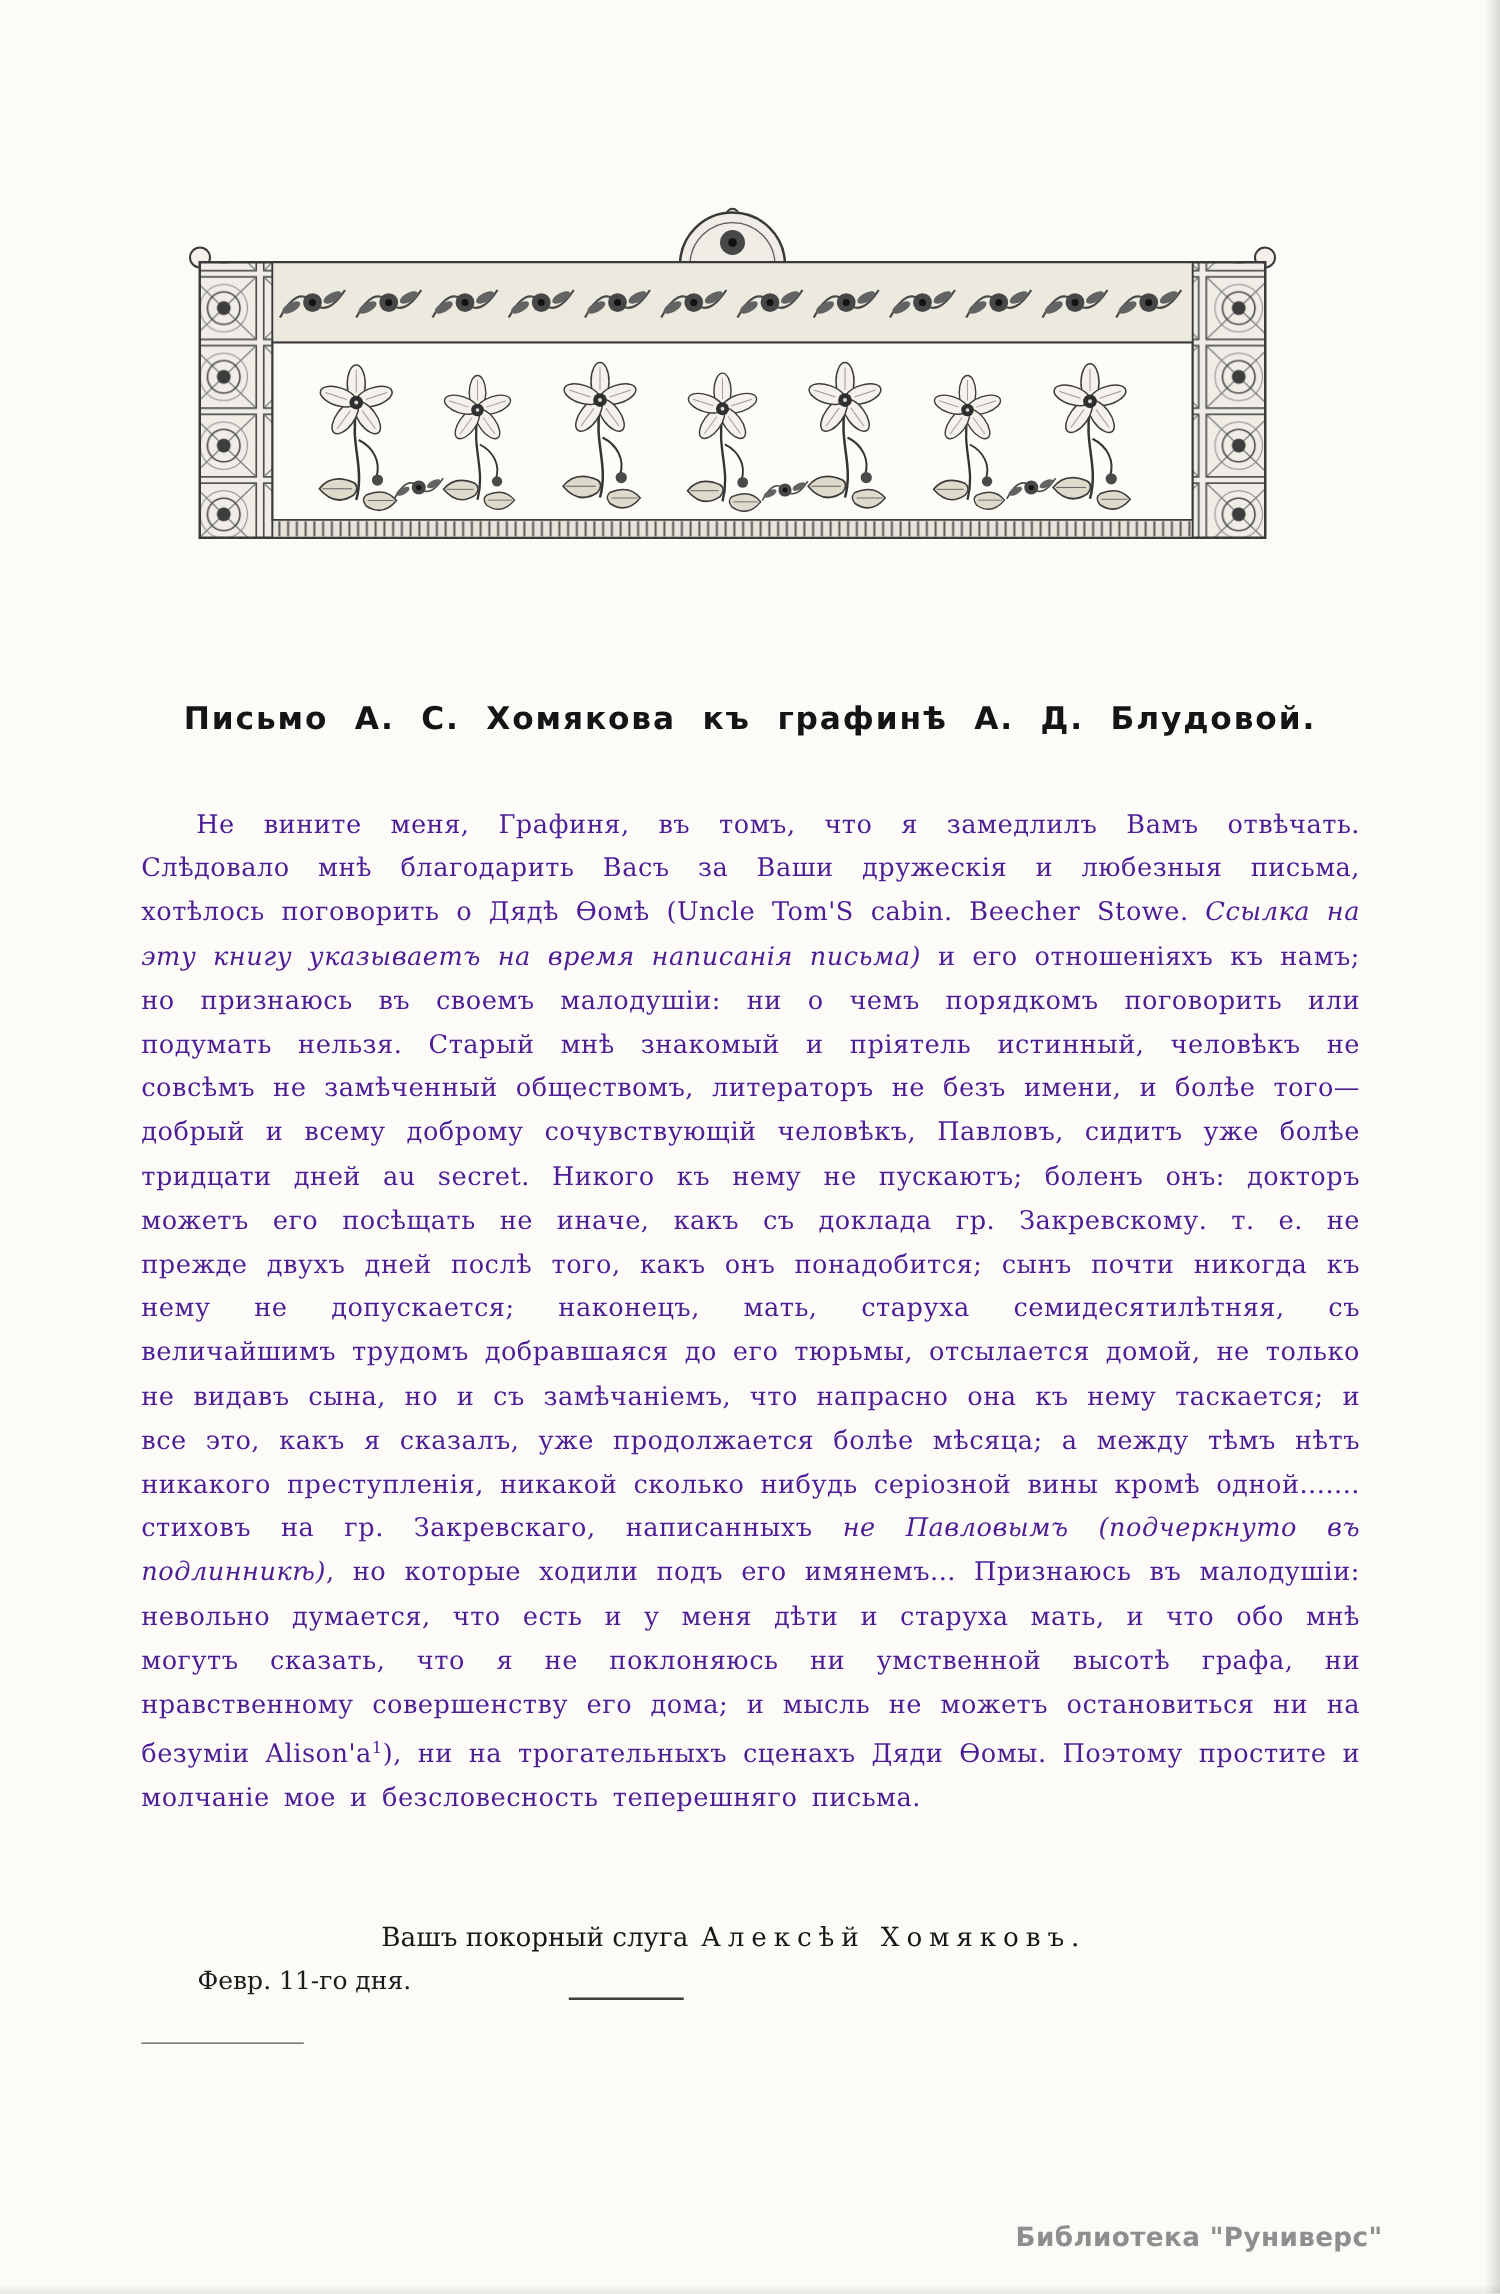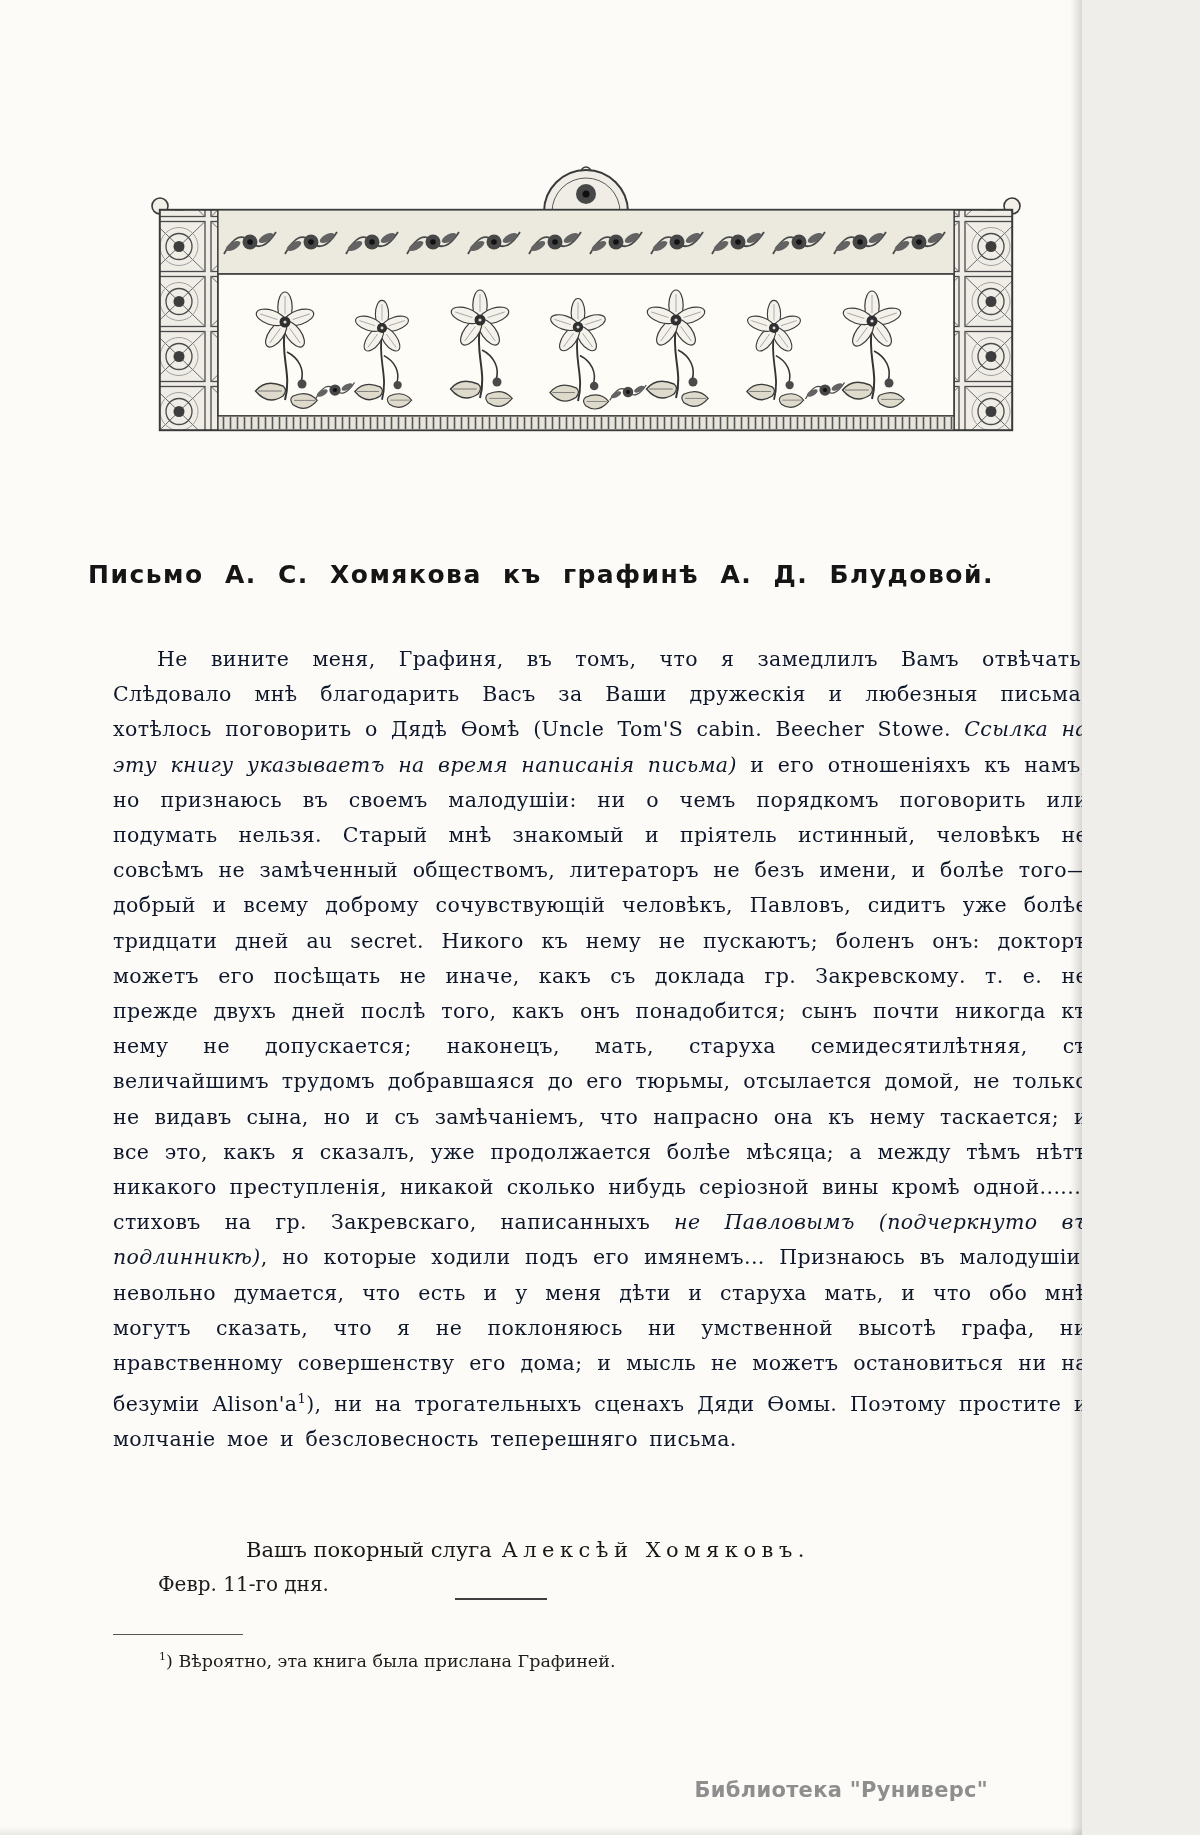--- a/index.html
+++ b/index.html
@@ -4,21 +4,21 @@
 <style>
   * { box-sizing: border-box; }
   html, body { margin: 0; padding: 0; }
   body {
     width: 1200px; height: 1835px;
     background: #efeeea;
     font-family: "DejaVu Serif", serif;
   }
   .page {
     position: relative;
-    width: 1082px; height: 1835px;
+    width: 1200px; height: 1835px;
     background: #fcfbf7;
     color: #1c1c1c;
     overflow: hidden;
   }
   .scan-edge {
     position: absolute; right: 0; top: 0;
     width: 12px; height: 100%;
     background: linear-gradient(to right, rgba(0,0,0,0), rgba(0,0,0,0.14));
   }
   .scan-edge-bottom {
@@ -44,21 +44,21 @@
   .letter {
     position: absolute; left: 113px; top: 642px;
     width: 975px;
     margin: 0;
     font-size: 20.5px;
     line-height: 35.2px;
     text-align: justify;
     text-indent: 44px;
     letter-spacing: 0.4px;
     word-spacing: 4.5px;
-    color: #0f172a;
+    color: #4c1d95;
   }
   .it { font-style: italic; }
   .fn-ref { font-size: 13px; }
   .signature {
     position: absolute; left: 0; right: 0; top: 1538px;
     margin: 0;
     padding-right: 26px;
     text-align: center;
     font-size: 21px;
     color: #171717;
@@ -195,19 +195,18 @@
 
   <p class="letter"><span>Не вините меня, Графиня, въ томъ, что я замедлилъ Вамъ отвѣчать. Слѣдовало мнѣ благодарить Васъ за Ваши дружескія и любезныя письма, хотѣлось поговорить о Дядѣ Ѳомѣ (Uncle Tom'S cabin. Beecher Stowe. </span><span class="it">Ссылка на эту книгу указываетъ на время написанія письма)</span><span> и его отношеніяхъ къ намъ; но признаюсь въ своемъ малодушіи: ни о чемъ порядкомъ поговорить или подумать нельзя. Старый мнѣ знакомый и пріятель истинный, человѣкъ не совсѣмъ не замѣченный обществомъ, литераторъ не безъ имени, и болѣе того—добрый и всему доброму сочувствующій человѣкъ, Павловъ, сидитъ уже болѣе тридцати дней au secret. Никого къ нему не пускаютъ; боленъ онъ: докторъ можетъ его посѣщать не иначе, какъ съ доклада гр. Закревскому. т. е. не прежде двухъ дней послѣ того, какъ онъ понадобится; сынъ почти никогда къ нему не допускается; наконецъ, мать, старуха семидесятилѣтняя, съ величайшимъ трудомъ добравшаяся до его тюрьмы, отсылается домой, не только не видавъ сына, но и съ замѣчаніемъ, что напрасно она къ нему таскается; и все это, какъ я сказалъ, уже продолжается болѣе мѣсяца; а между тѣмъ нѣтъ никакого преступленія, никакой сколько нибудь серіозной вины кромѣ одной....... стиховъ на гр. Закревскаго, написанныхъ </span><span class="it">не Павловымъ (подчеркнуто въ подлинникѣ)</span><span>, но которые ходили подъ его имянемъ... Признаюсь въ малодушіи: невольно думается, что есть и у меня дѣти и старуха мать, и что обо мнѣ могутъ сказать, что я не поклоняюсь ни умственной высотѣ графа, ни нравственному совершенству его дома; и мысль не можетъ остановиться ни на безуміи Alison'а</span><sup class="fn-ref">1</sup><span>), ни на трогательныхъ сценахъ Дяди Ѳомы. Поэтому простите и молчаніе мое и безсловесность теперешняго письма.</span></p>
 
   <p class="signature"><span>Вашъ покорный слуга</span><span class="sig-name">Алексѣй Хомяковъ.</span></p>
 
   <p class="date">Февр. 11-го дня.</p>
 
   <div class="rule rule-center"></div>
   <div class="rule rule-footnote"></div>
 
-  <p class="footnote"><sup>1</sup><span>) Вѣроятно, эта книга была прислана Графиней.</span></p>
 
   <div class="watermark">Библиотека "Руниверс"</div>
 
   <div class="scan-edge"></div>
   <div class="scan-edge-bottom"></div>
 </div>
 
 </body></html>

